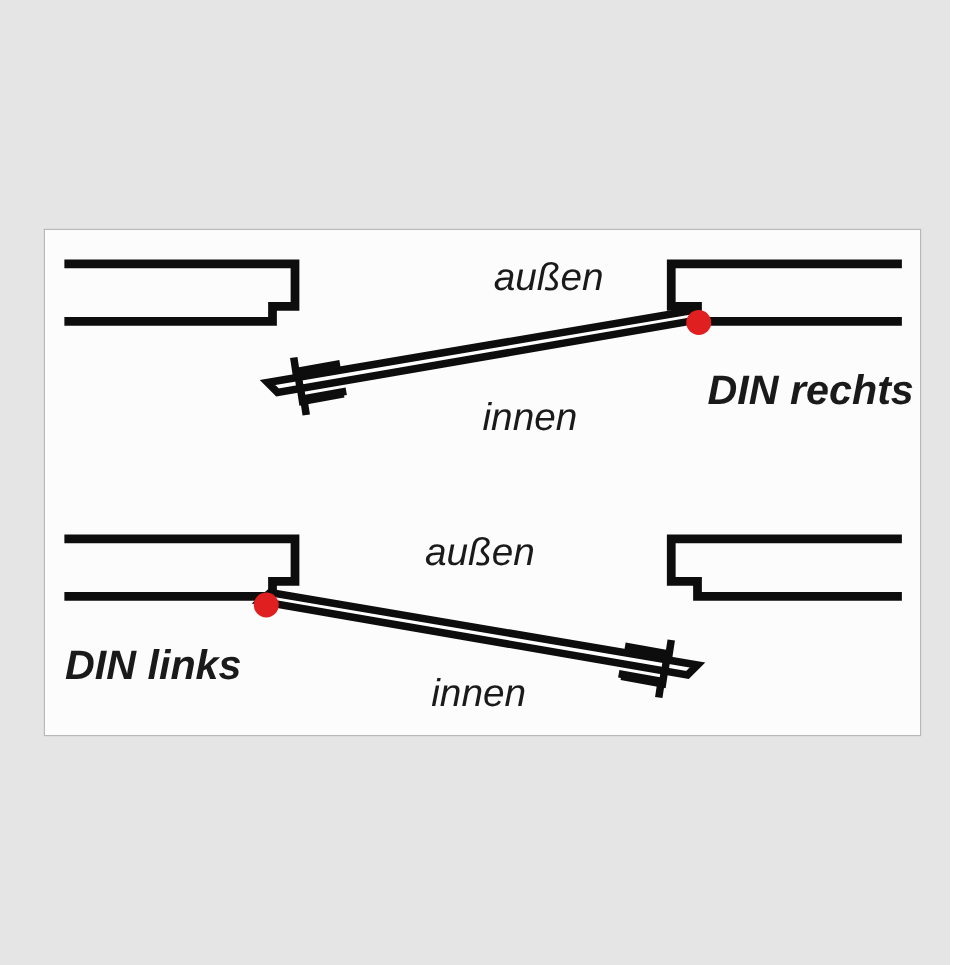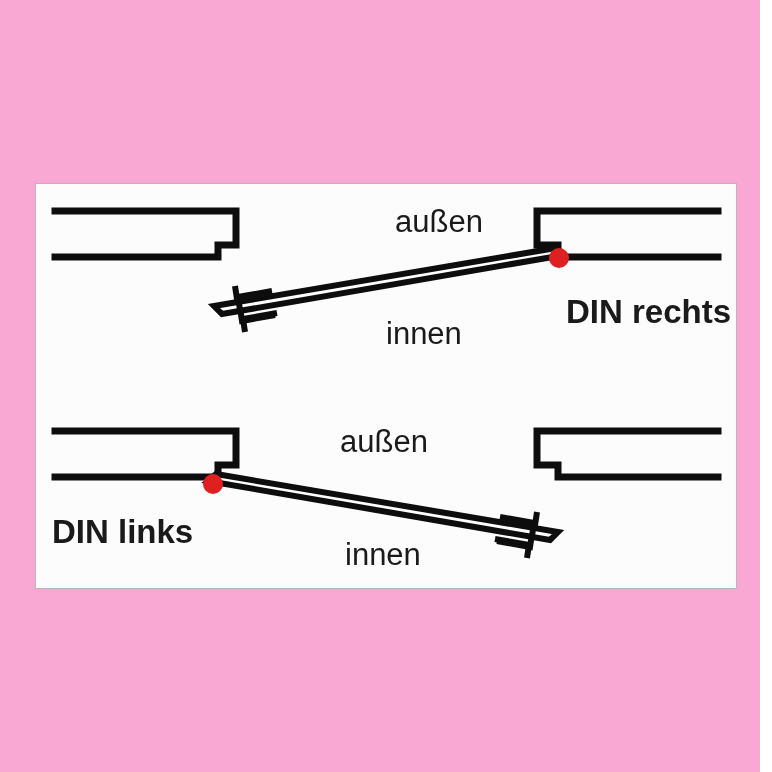--- a/index.html
+++ b/index.html
@@ -10,21 +10,22 @@
   body {
     width: 772px;
     height: 772px;
     font-family: "Liberation Sans", sans-serif;
     overflow: hidden;
   }
   #page {
     position: relative;
     width: 760px;
     height: 772px;
-    background: #f9a8d4;
+    background: #e5e5e5;
+    font-style: italic;
   }
   #figure-frame {
     position: absolute;
     left: 35px;
     top: 183px;
     width: 702px;
     height: 406px;
     background: #fcfcfc;
     border: 1px solid #b8b8b8;
     box-sizing: border-box;

